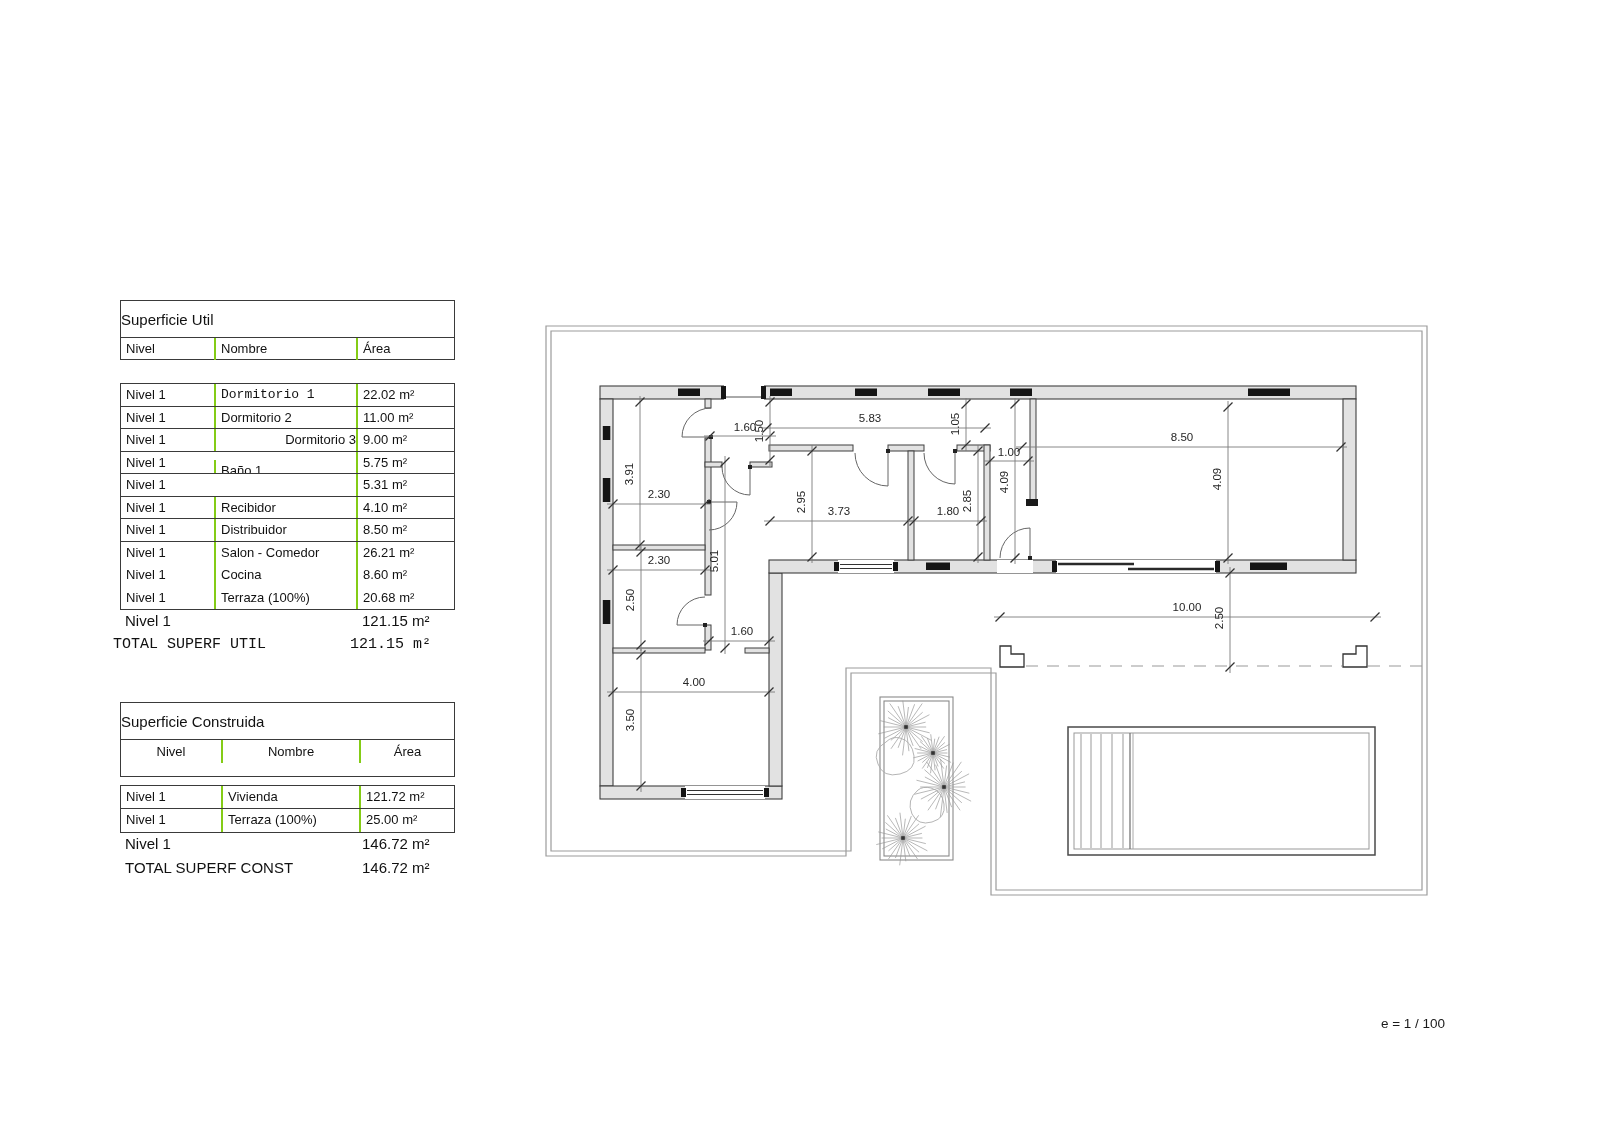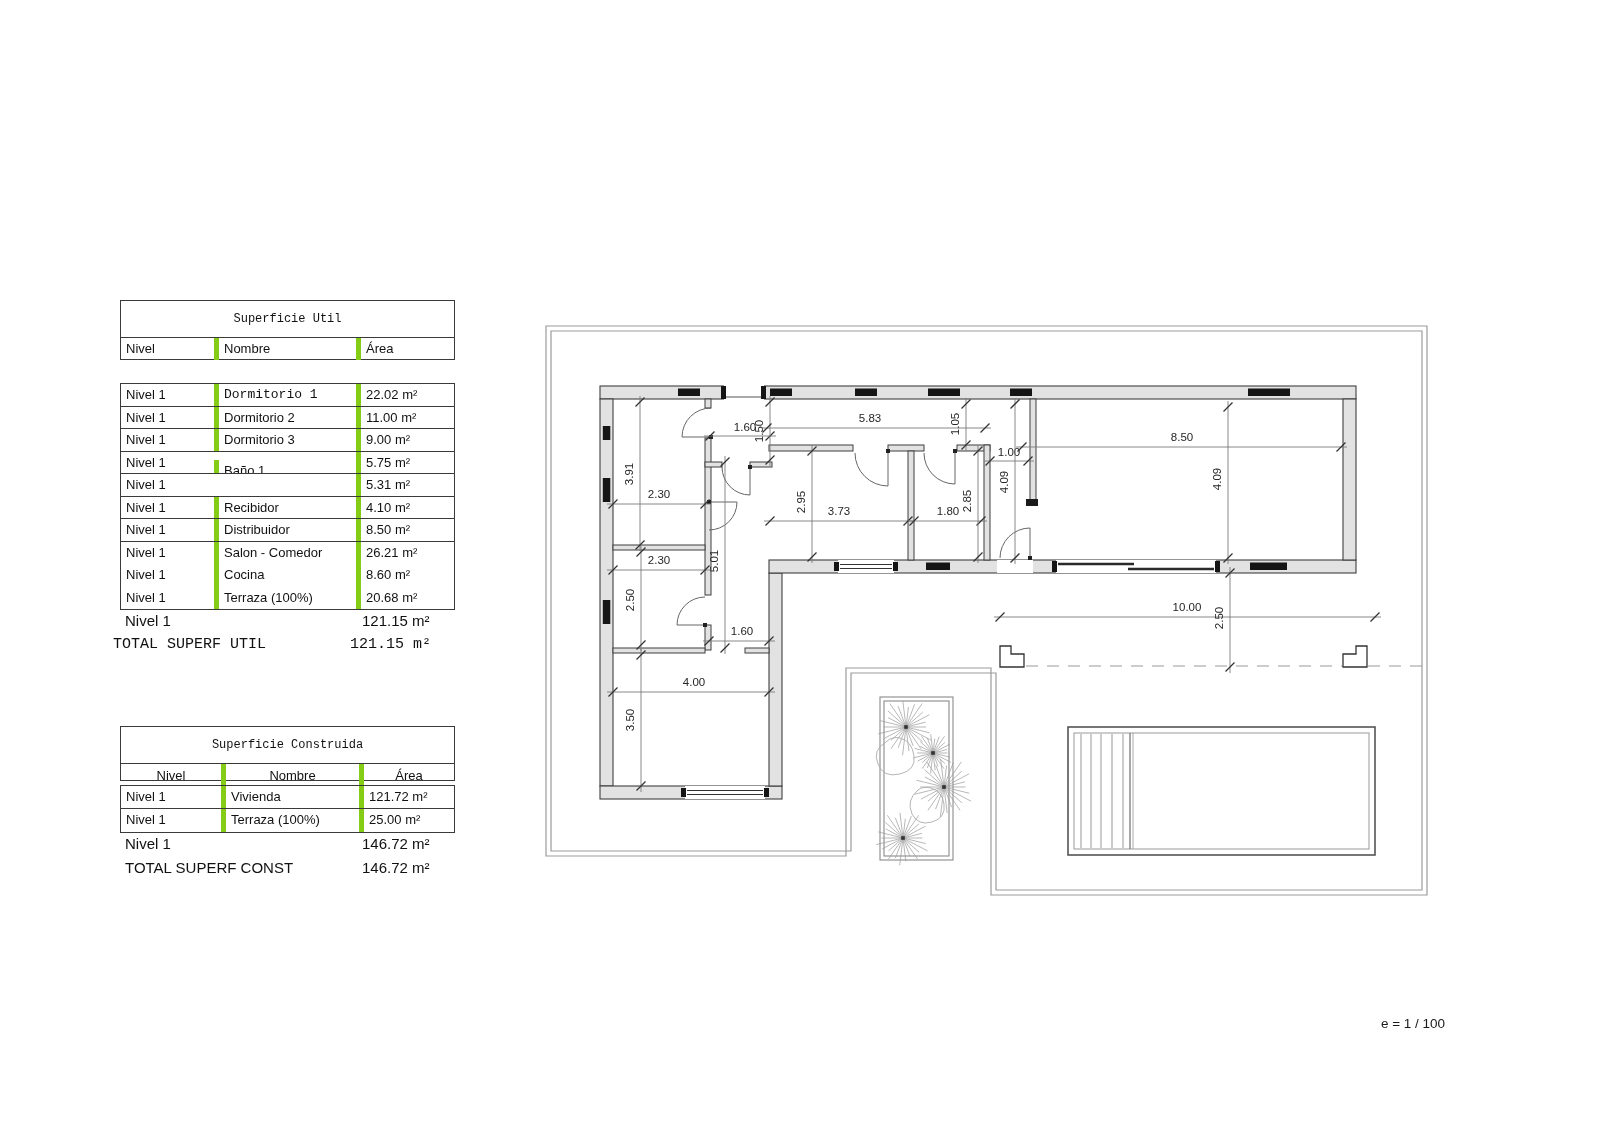--- a/index.html
+++ b/index.html
@@ -1,24 +1,24 @@
 <!DOCTYPE html>
 <html><head>
 <meta charset="utf-8">
 <style>
   html,body{margin:0;padding:0;background:#fff;width:1600px;height:1130px;
     font-family:"Liberation Sans",sans-serif;color:#111;overflow:hidden;}
   #stage{position:relative;width:1600px;height:1130px;background:#fff;}
   svg{position:absolute;left:0;top:0;font-family:"Liberation Sans",sans-serif;}
   .tbox{position:absolute;border:1px solid #3a3a3a;background:#fff;box-sizing:border-box;}
-  .ttitle{text-align:center;font-size:12px;border-bottom:1px solid #3a3a3a;box-sizing:border-box;font-family:Liberation Mono, monospace;}
+  .ttitle{text-align:left;font-size:15px;border-bottom:1px solid #3a3a3a;box-sizing:border-box;}
   .trow{display:flex;box-sizing:border-box;}
   .trow.hb{border-bottom:1px solid #3a3a3a;}
   .tcell{box-sizing:border-box;overflow:hidden;white-space:nowrap;font-size:13px;}
-  .tcell.b{border-left:5px solid #84cc16;}
+  .tcell.b{border-left:2px solid #84cc16;}
   .tcell.pad{padding-left:5px;}
   .tcell.ctr{text-align:center;}
   .sumrow{position:absolute;font-size:15px;white-space:nowrap;}
   .sumrow .lab{position:absolute;left:5px;top:0;}
   .sumrow .val{position:absolute;left:242px;top:0;}
 </style>
 </head>
 <body>
 
 <div id="stage">
@@ -378,21 +378,21 @@
           <div class="tcell pad b" style="width: 142px; font-family: Liberation Mono, monospace;">Dormitorio 1</div>
           <div class="tcell pad b" style="width: 98px;">22.02 m²</div>
         </div>
         <div class="trow hb" style="height: 22.5px; line-height: 21.5px;">
           <div class="tcell pad" style="width: 93px;">Nivel 1</div>
           <div class="tcell pad b" style="width: 142px;">Dormitorio 2</div>
           <div class="tcell pad b" style="width: 98px;">11.00 m²</div>
         </div>
         <div class="trow hb" style="height: 22.5px; line-height: 21.5px;">
           <div class="tcell pad" style="width: 93px;">Nivel 1</div>
-          <div class="tcell pad b" style="width: 142px;">Dormitorio 3</div>
+          <div class="tcell pad b" style="width: 142px; text-align: right;">Dormitorio 3</div>
           <div class="tcell pad b" style="width: 98px;">9.00 m²</div>
         </div>
         <div class="trow hb" style="height: 22.5px; line-height: 21.5px;">
           <div class="tcell pad" style="width: 93px;">Nivel 1</div>
           <div class="tcell pad b" style="width: 142px; margin-top: 8px;">Baño 1</div>
           <div class="tcell pad b" style="width: 98px;">5.75 m²</div>
         </div>
         <div class="trow hb" style="height: 22.5px; line-height: 21.5px;">
           <div class="tcell pad" style="width: 93px;">Nivel 1</div>
           <div class="tcell pad b" style="width: 142px; margin-top: 29px;">Baño 2</div>
@@ -425,21 +425,21 @@
         </div>
       </div>
       <div class="sumrow" style="left: 120px; top: 609px; width: 335px; height: 24px; line-height: 24px;">
         <span class="lab">Nivel 1</span>
         <span class="val">121.15 m²</span>
       </div>
       <div class="sumrow" style="left: 108px; top: 633px; width: 335px; height: 24px; line-height: 24px; font-family: Liberation Mono, monospace;">
         <span class="lab">TOTAL SUPERF UTIL</span>
         <span class="val">121.15 m²</span>
       </div>
-      <div class="tbox" style="left: 120px; top: 702px; width: 335px; height: 55px; margin-top: 24px;">
+      <div class="tbox" style="left: 120px; top: 702px; width: 335px; height: 75px;">
         <div class="ttitle" style="height: 37px; line-height: 37px;">Superficie Construida</div>
         <div class="trow" style="height: 23px; line-height: 23px;">
           <div class="tcell ctr" style="width: 100px;">Nivel</div>
           <div class="tcell b ctr" style="width: 138px;">Nombre</div>
           <div class="tcell b ctr" style="width: 95px;">Área</div>
         </div>
       </div>
       <div class="tbox" style="left: 120px; top: 785px; width: 335px;">
         <div class="trow hb" style="height: 23px; line-height: 22px;">
           <div class="tcell pad" style="width: 100px;">Nivel 1</div>

